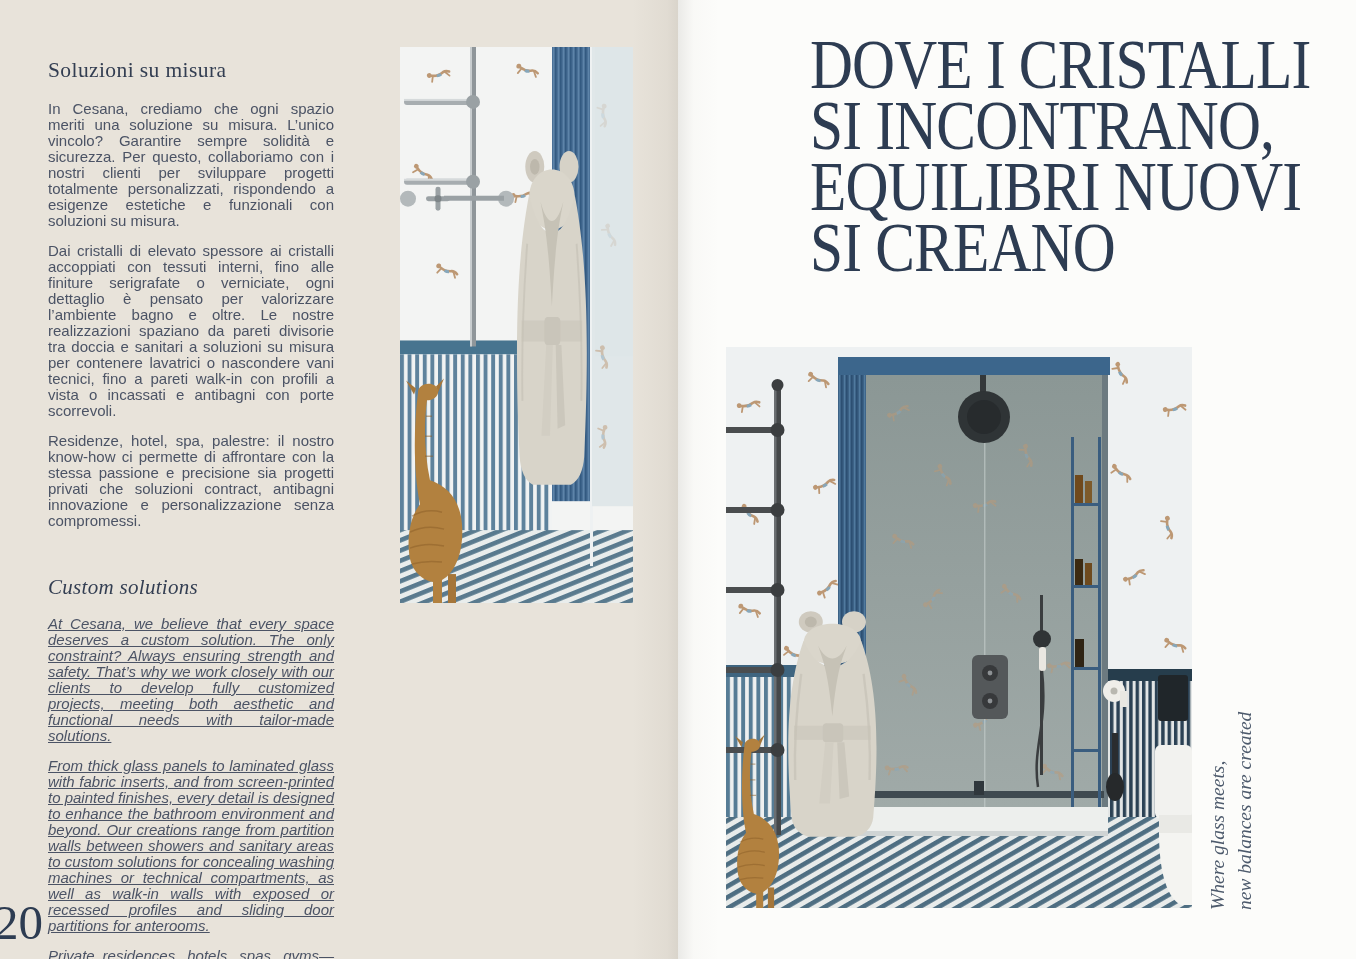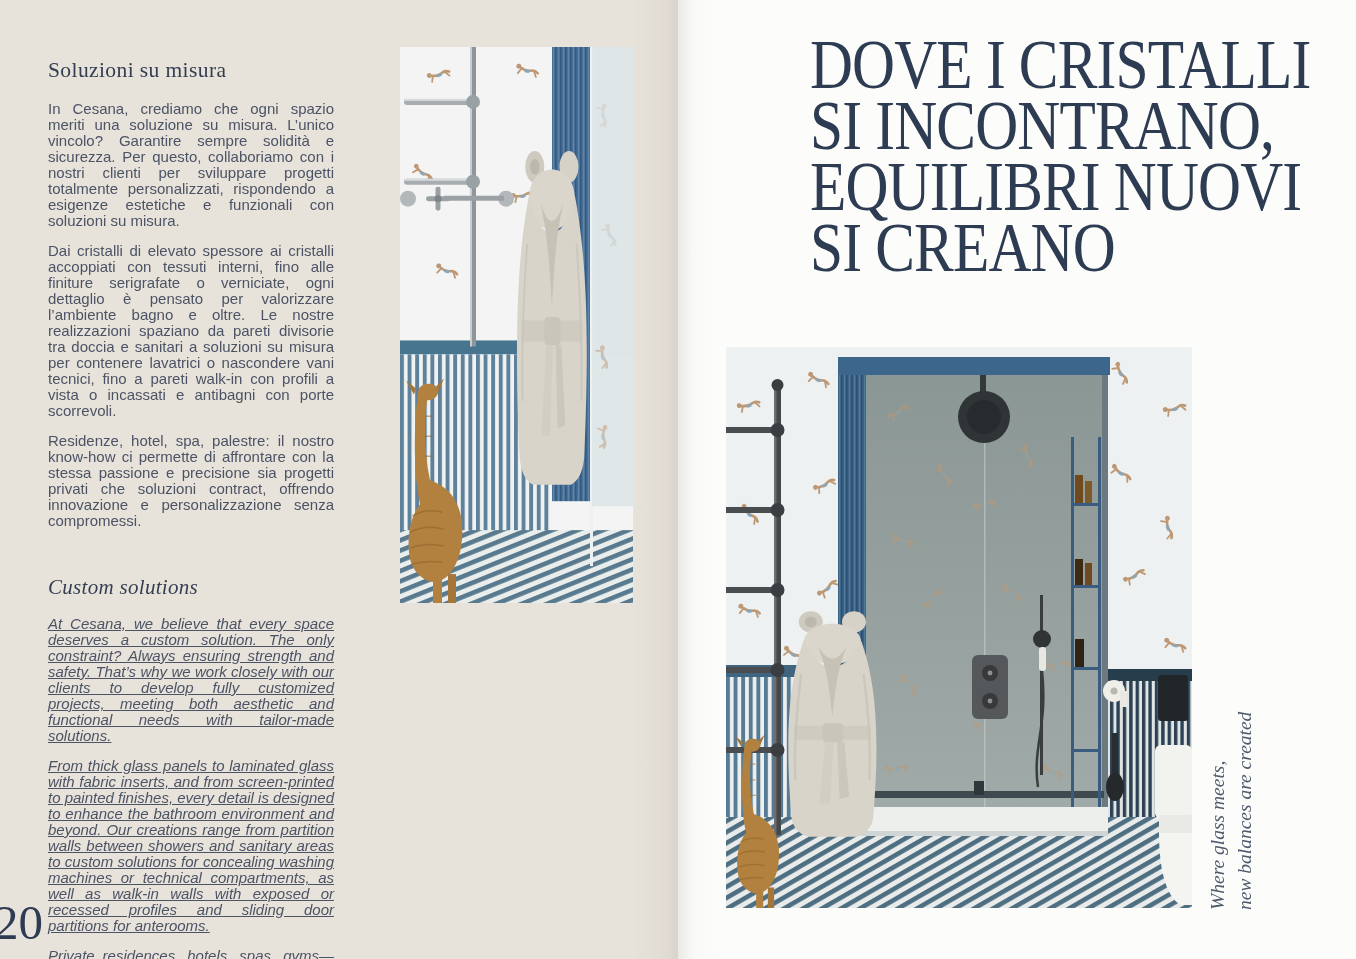--- a/index.html
+++ b/index.html
@@ -116,21 +116,21 @@
 </svg>
 
 <div class="spread">
 
   <section class="page-left">
 
     <div class="text-col">
       <h2 class="it-heading">Soluzioni su misura</h2>
       <p class="para">In Cesana, crediamo che ogni spazio meriti una soluzione su misura. L’unico vincolo? Garantire sempre solidità e sicurezza. Per questo, collaboriamo con i nostri clienti per sviluppare progetti totalmente personalizzati, rispondendo a esigenze estetiche e funzionali con soluzioni su misura.</p>
       <p class="para">Dai cristalli di elevato spessore ai cristalli accoppiati con tessuti interni, fino alle finiture serigrafate o verniciate, ogni dettaglio è pensato per valorizzare l’ambiente bagno e oltre. Le nostre realizzazioni spaziano da pareti divisorie tra doccia e sanitari a soluzioni su misura per contenere lavatrici o nascondere vani tecnici, fino a pareti walk-in con profili a vista o incassati e antibagni con porte scorrevoli.</p>
-      <p class="para">Residenze, hotel, spa, palestre: il nostro know-how ci permette di affrontare con la stessa passione e precisione sia progetti privati che soluzioni contract, offrendo innovazione e personalizzazione senza compromessi.</p>
+      <p class="para">Residenze, hotel, spa, palestre: il nostro know-how ci permette di affrontare con la stessa passione e precisione sia progetti privati che soluzioni contract, antibagni innovazione e personalizzazione senza compromessi.</p>
 
       <h2 class="en-heading">Custom solutions</h2>
       <p class="para en">At Cesana, we believe that every space deserves a custom solution. The only constraint? Always ensuring strength and safety. That’s why we work closely with our clients to develop fully customized projects, meeting both aesthetic and functional needs with tailor-made solutions.</p>
       <p class="para en">From thick glass panels to laminated glass with fabric inserts, and from screen-printed to painted finishes, every detail is designed to enhance the bathroom environment and beyond. Our creations range from partition walls between showers and sanitary areas to custom solutions for concealing washing machines or technical compartments, as well as walk-in walls with exposed or recessed profiles and sliding door partitions for anterooms.</p>
       <p class="para en">Private residences, hotels, spas, gyms—our expertise allows us to approach both private and contract projects with the same passion and precision, interni innovation and customization without compromise.</p>
     </div>
 
     <figure class="photo photo-left">
       <svg viewBox="0 0 233 557" preserveAspectRatio="none">
         <rect width="233" height="557" fill="#f3f4f3"></rect>

